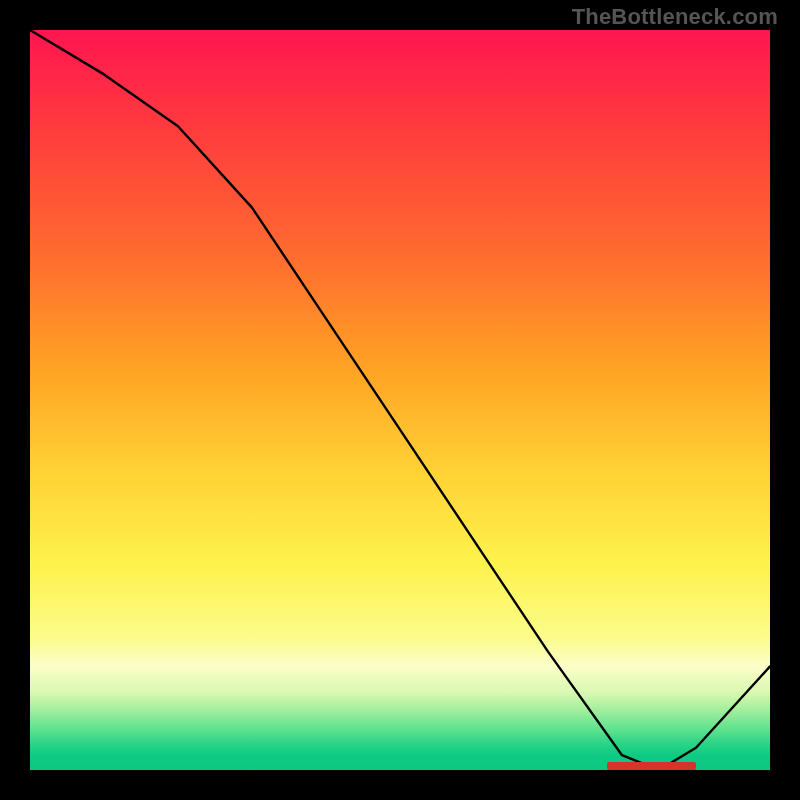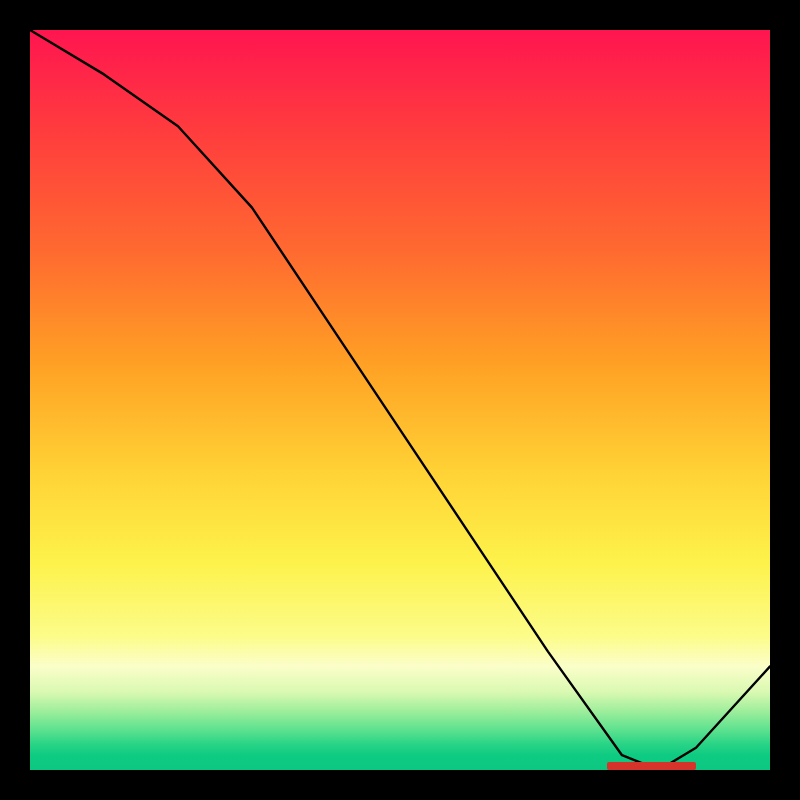--- a/index.html
+++ b/index.html
@@ -71,20 +71,21 @@
     background: #d6332b;
     height: 8px;
     border-radius: 2px;
   }
 </style>
 </head>
 <body>
 
 <div class="frame">
 
+  <div class="watermark">TheBottleneck.com</div>
 
   <div class="plot">
     <svg viewBox="0 0 740 740">
       <path id="curve-path" class="curve" d="M0.0 0.0 L74.0 44.4 L148.0 96.2 L222.0 177.6 L296.0 288.6 L370.0 399.6 L444.0 510.6 L518.0 621.6 L592.0 725.2 L629.0 740.0 L666.0 717.8 L740.0 636.4"></path>
     </svg>
     <div id="optimal-strip" class="red-strip" style="left: 577.2px; width: 88.8px; top: 732.3px;"></div>
   </div>
 
 </div>
 

